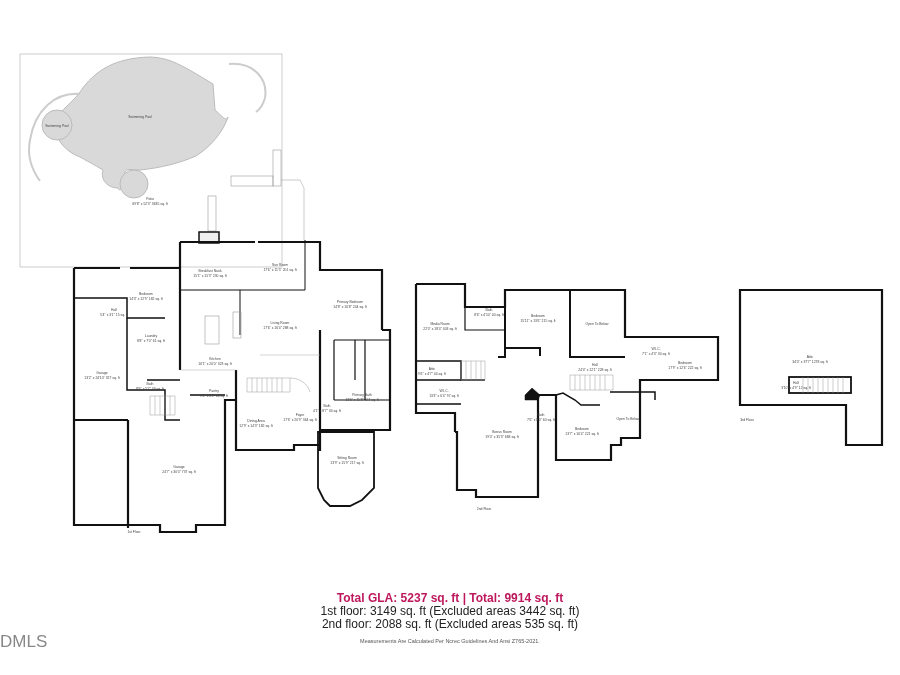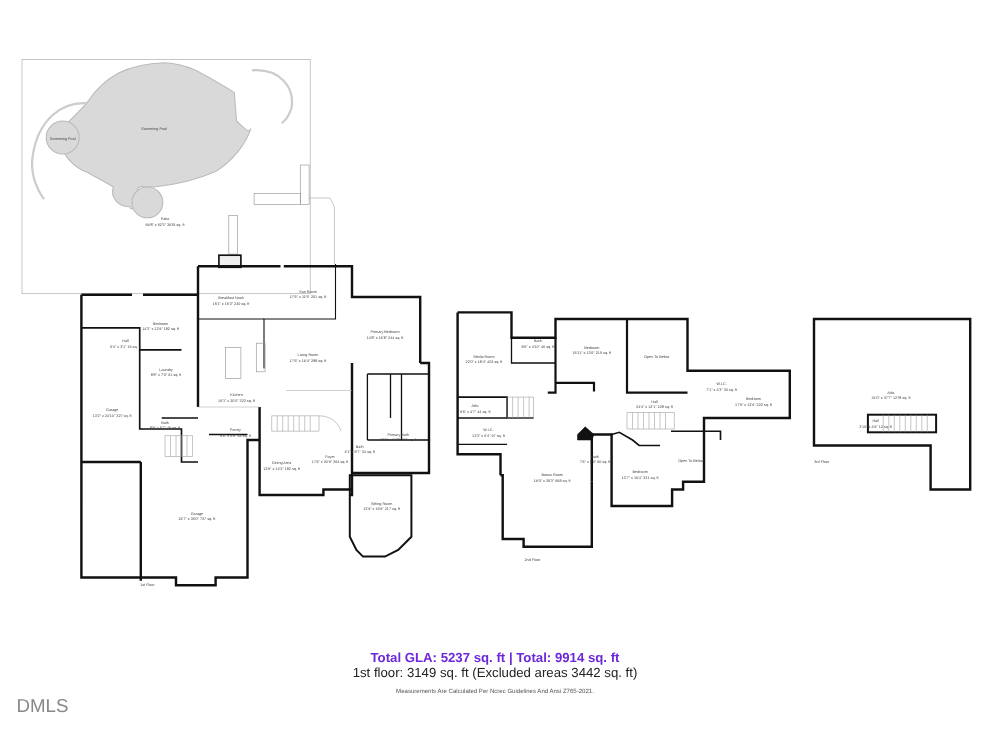--- a/index.html
+++ b/index.html
@@ -1,24 +1,24 @@
 <!DOCTYPE html>
 <html><head>
 <meta charset="utf-8">
 <style>
   html,body{margin:0;padding:0;background:#fff;}
   body{width:900px;height:675px;position:relative;overflow:hidden;font-family:"Liberation Sans",sans-serif;color:#222;}
   svg{position:absolute;left:0;top:0;}
   .lbl{font-family:"Liberation Sans",sans-serif;fill:#444;}
   .rn{font-size:3.4px;text-anchor:middle;}
   .summary{position:absolute;left:0;width:900px;text-align:center;top:592px;}
-  .summary .total{font-size:12px;font-weight:bold;color:#6d28d9;line-height:13px;}
+  .summary .total{font-size:12px;font-weight:bold;color:#be185d;line-height:13px;}
   .summary .line{font-size:12px;color:#222;line-height:12.5px;}
   .summary .note{font-size:5.5px;color:#555;margin-top:8px;}
-  .logo{position:absolute;left:0;top:632px;font-size:17px;color:#888;letter-spacing:0px;font-weight:normal;margin-left:15px;}
+  .logo{position:absolute;left:0;top:632px;font-size:17px;color:#888;letter-spacing:0px;font-weight:normal;}
 </style>
 </head>
 <body>
 
 <svg width="900" height="675" viewBox="0 0 900 675">
 
   <g>
     <rect x="20" y="54" width="262" height="213" fill="none" stroke="#aaa" stroke-width="0.6"></rect>
 
     <path d="M80,92 C95,70 115,58 150,57 C170,58 180,64 213,84 L215,110 C222,116 226,122 228,117 C224,130 212,146 196,156 C180,163 160,168 140,170 C132,170 126,168 125,172 C125,185 120,194 118,188 C108,188 100,180 103,170 C95,165 85,160 80,157 C66,152 56,140 55,128 C52,115 68,108 80,92 Z" fill="#d9d9d9" stroke="#bbb" stroke-width="1"></path>
@@ -173,16 +173,17 @@
     <text class="lbl rn" x="810" y="363">34'0" x 37'7" 1278 sq. ft</text>
     <text class="lbl rn" x="796" y="384">Hall</text>
     <text class="lbl rn" x="796" y="389">3'10" x 4'9" 12 sq. ft</text>
     <text class="lbl rn" x="747" y="421">3rd Floor</text>
   </g>
 </svg>
 
 <div class="summary">
   <div class="total">Total GLA: 5237 sq. ft | Total: 9914 sq. ft</div>
   <div class="line">1st floor: 3149 sq. ft (Excluded areas 3442 sq. ft)</div>
+  <div class="line">2nd floor: 2088 sq. ft (Excluded areas 535 sq. ft)</div>
   <div class="note">Measurements Are Calculated Per Ncrec Guidelines And Ansi Z765-2021.</div>
 </div>
 
 <div class="logo">DMLS</div>
 
 </body></html>

